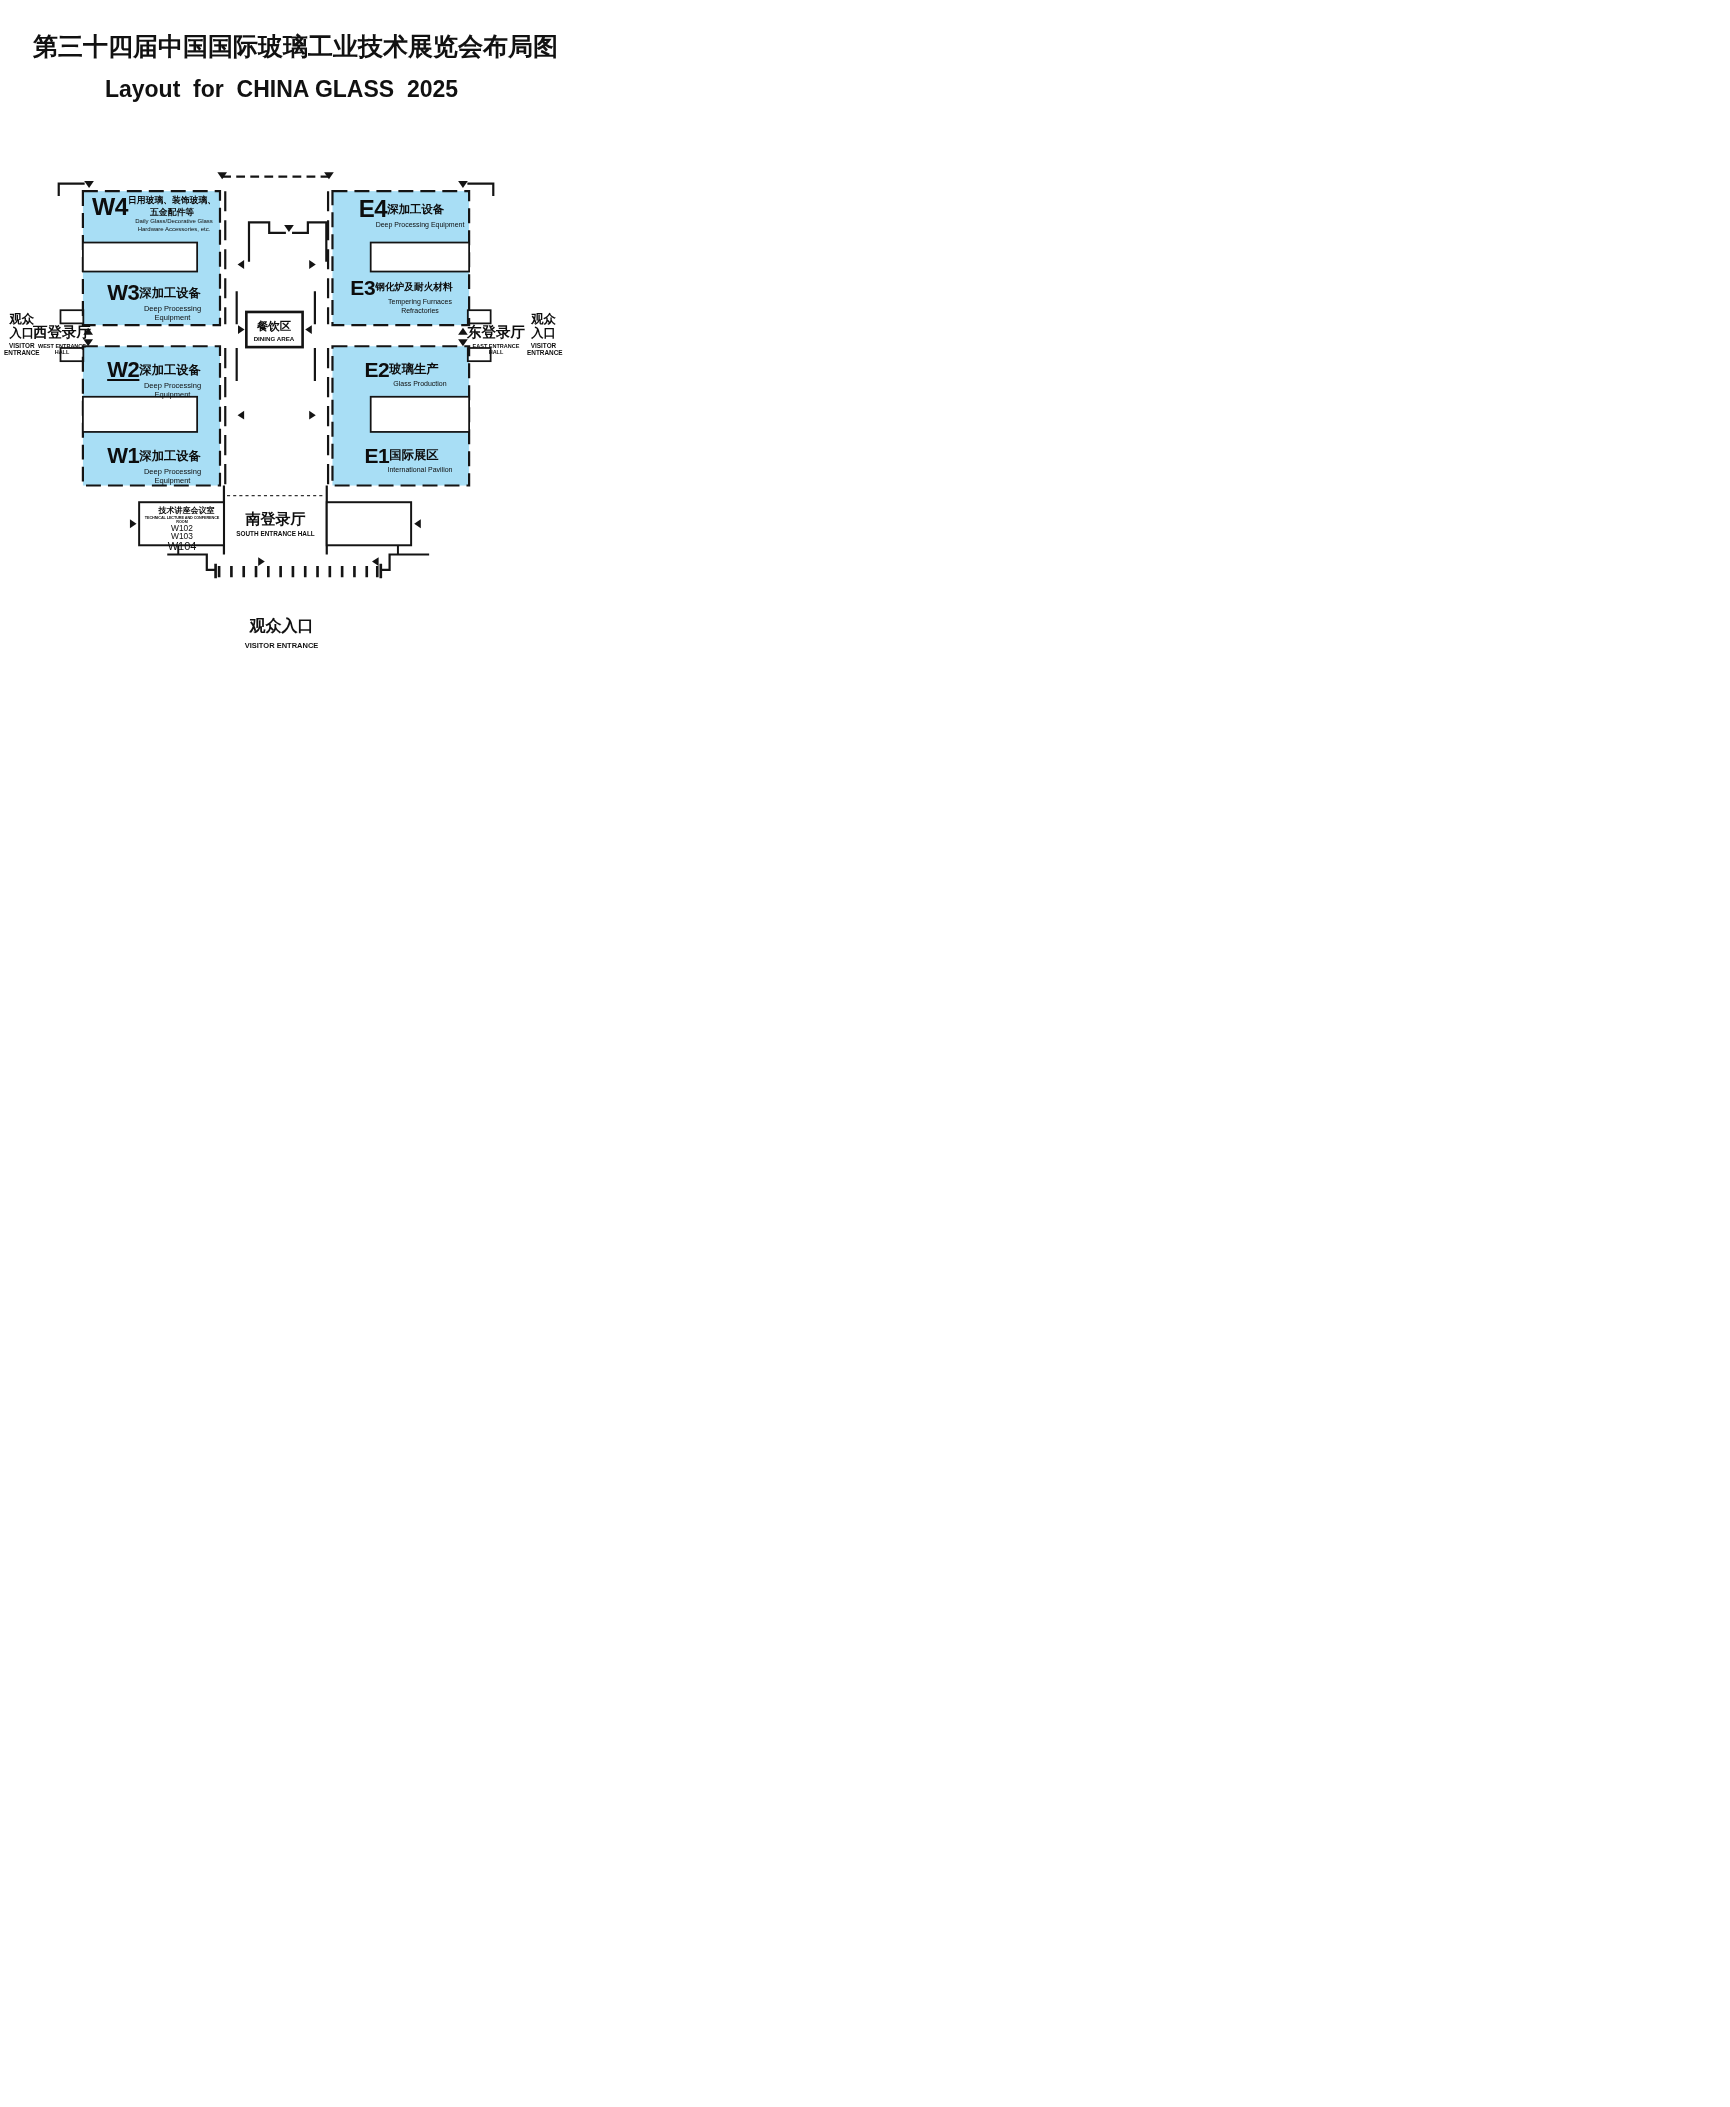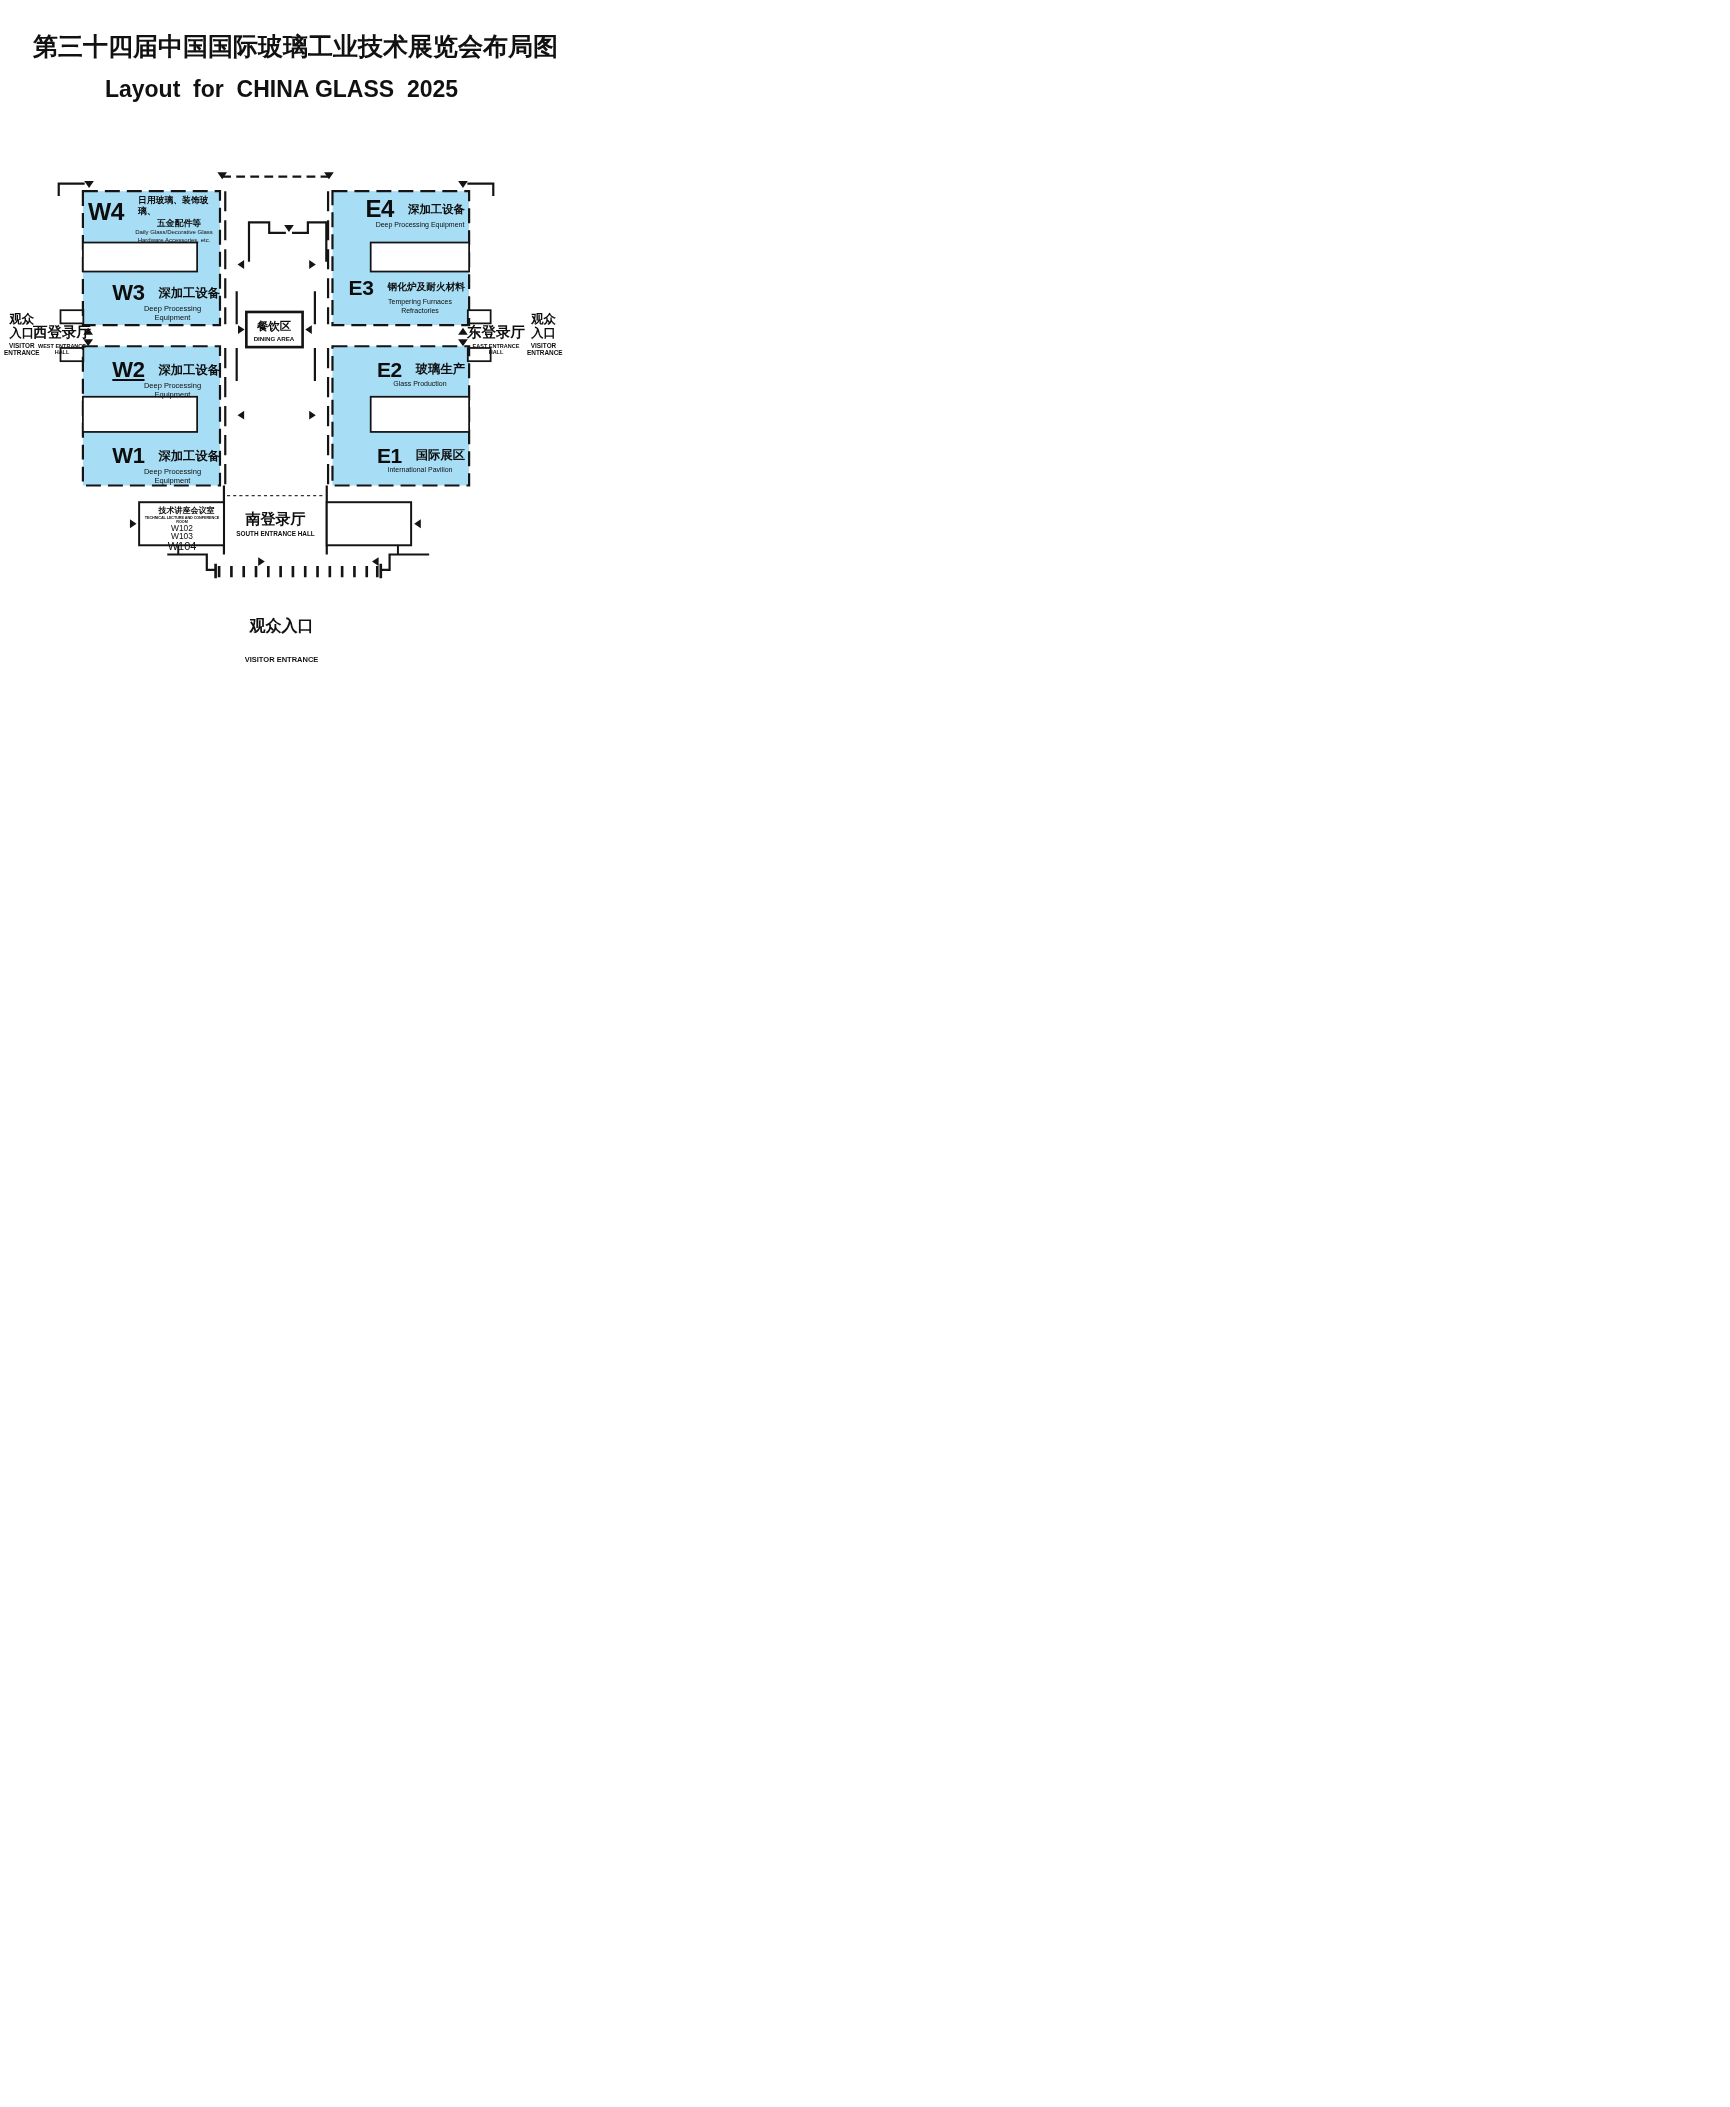--- a/index.html
+++ b/index.html
@@ -3,21 +3,21 @@
 <meta charset="utf-8">
 <style>
   html,body{margin:0;padding:0;background:#ffffff;}
   body{width:563px;height:685px;position:relative;overflow:hidden;
        font-family:"Liberation Sans","DejaVu Sans",sans-serif;color:#111;}
   .abs{position:absolute;}
   .ctr{text-align:center;}
   .b{font-weight:bold;}
   #plan-svg{position:absolute;left:0;top:0;}
   .hall-label{position:absolute;color:#0d0d0d;}
-  .line1{display:flex;justify-content:flex-end;align-items:center;gap:14px;}
+  .line1{display:flex;justify-content:center;align-items:center;gap:0;}
   .code{font-weight:bold;letter-spacing:-0.4px;line-height:0.95;}
   .zh{font-weight:bold;}
   .zhcol{display:flex;flex-direction:column;line-height:1.3;}
   .zhcol .zh2{text-align:center;}
   .enA{text-align:center;padding-left:37px;line-height:1.25;}
   .vis{line-height:1.12;font-weight:bold;}
 </style>
 </head>
 <body>
 
@@ -199,15 +199,15 @@
   <div style="font-size:11px;line-height:1.0;">W104</div>
 </div>
 
 <div class="hall-label ctr" style="left:227px;top:510px;width:97px;">
   <div class="zh" style="font-size:15px;">南登录厅</div>
   <div class="b" style="font-size:6.4px;margin-top:1.3px;">SOUTH ENTRANCE HALL</div>
 </div>
 
 <div class="abs ctr" style="left:0;right:0;top:581px;">
   <div class="zh" style="font-size:16px;margin-top:35px;">观众入口</div>
-  <div class="b" style="font-size:7.5px;margin-top:18px;">VISITOR ENTRANCE</div>
+  <div class="b" style="font-size:7.5px;margin-top:4px;">VISITOR ENTRANCE</div>
 </div>
 
 
 </body></html>

